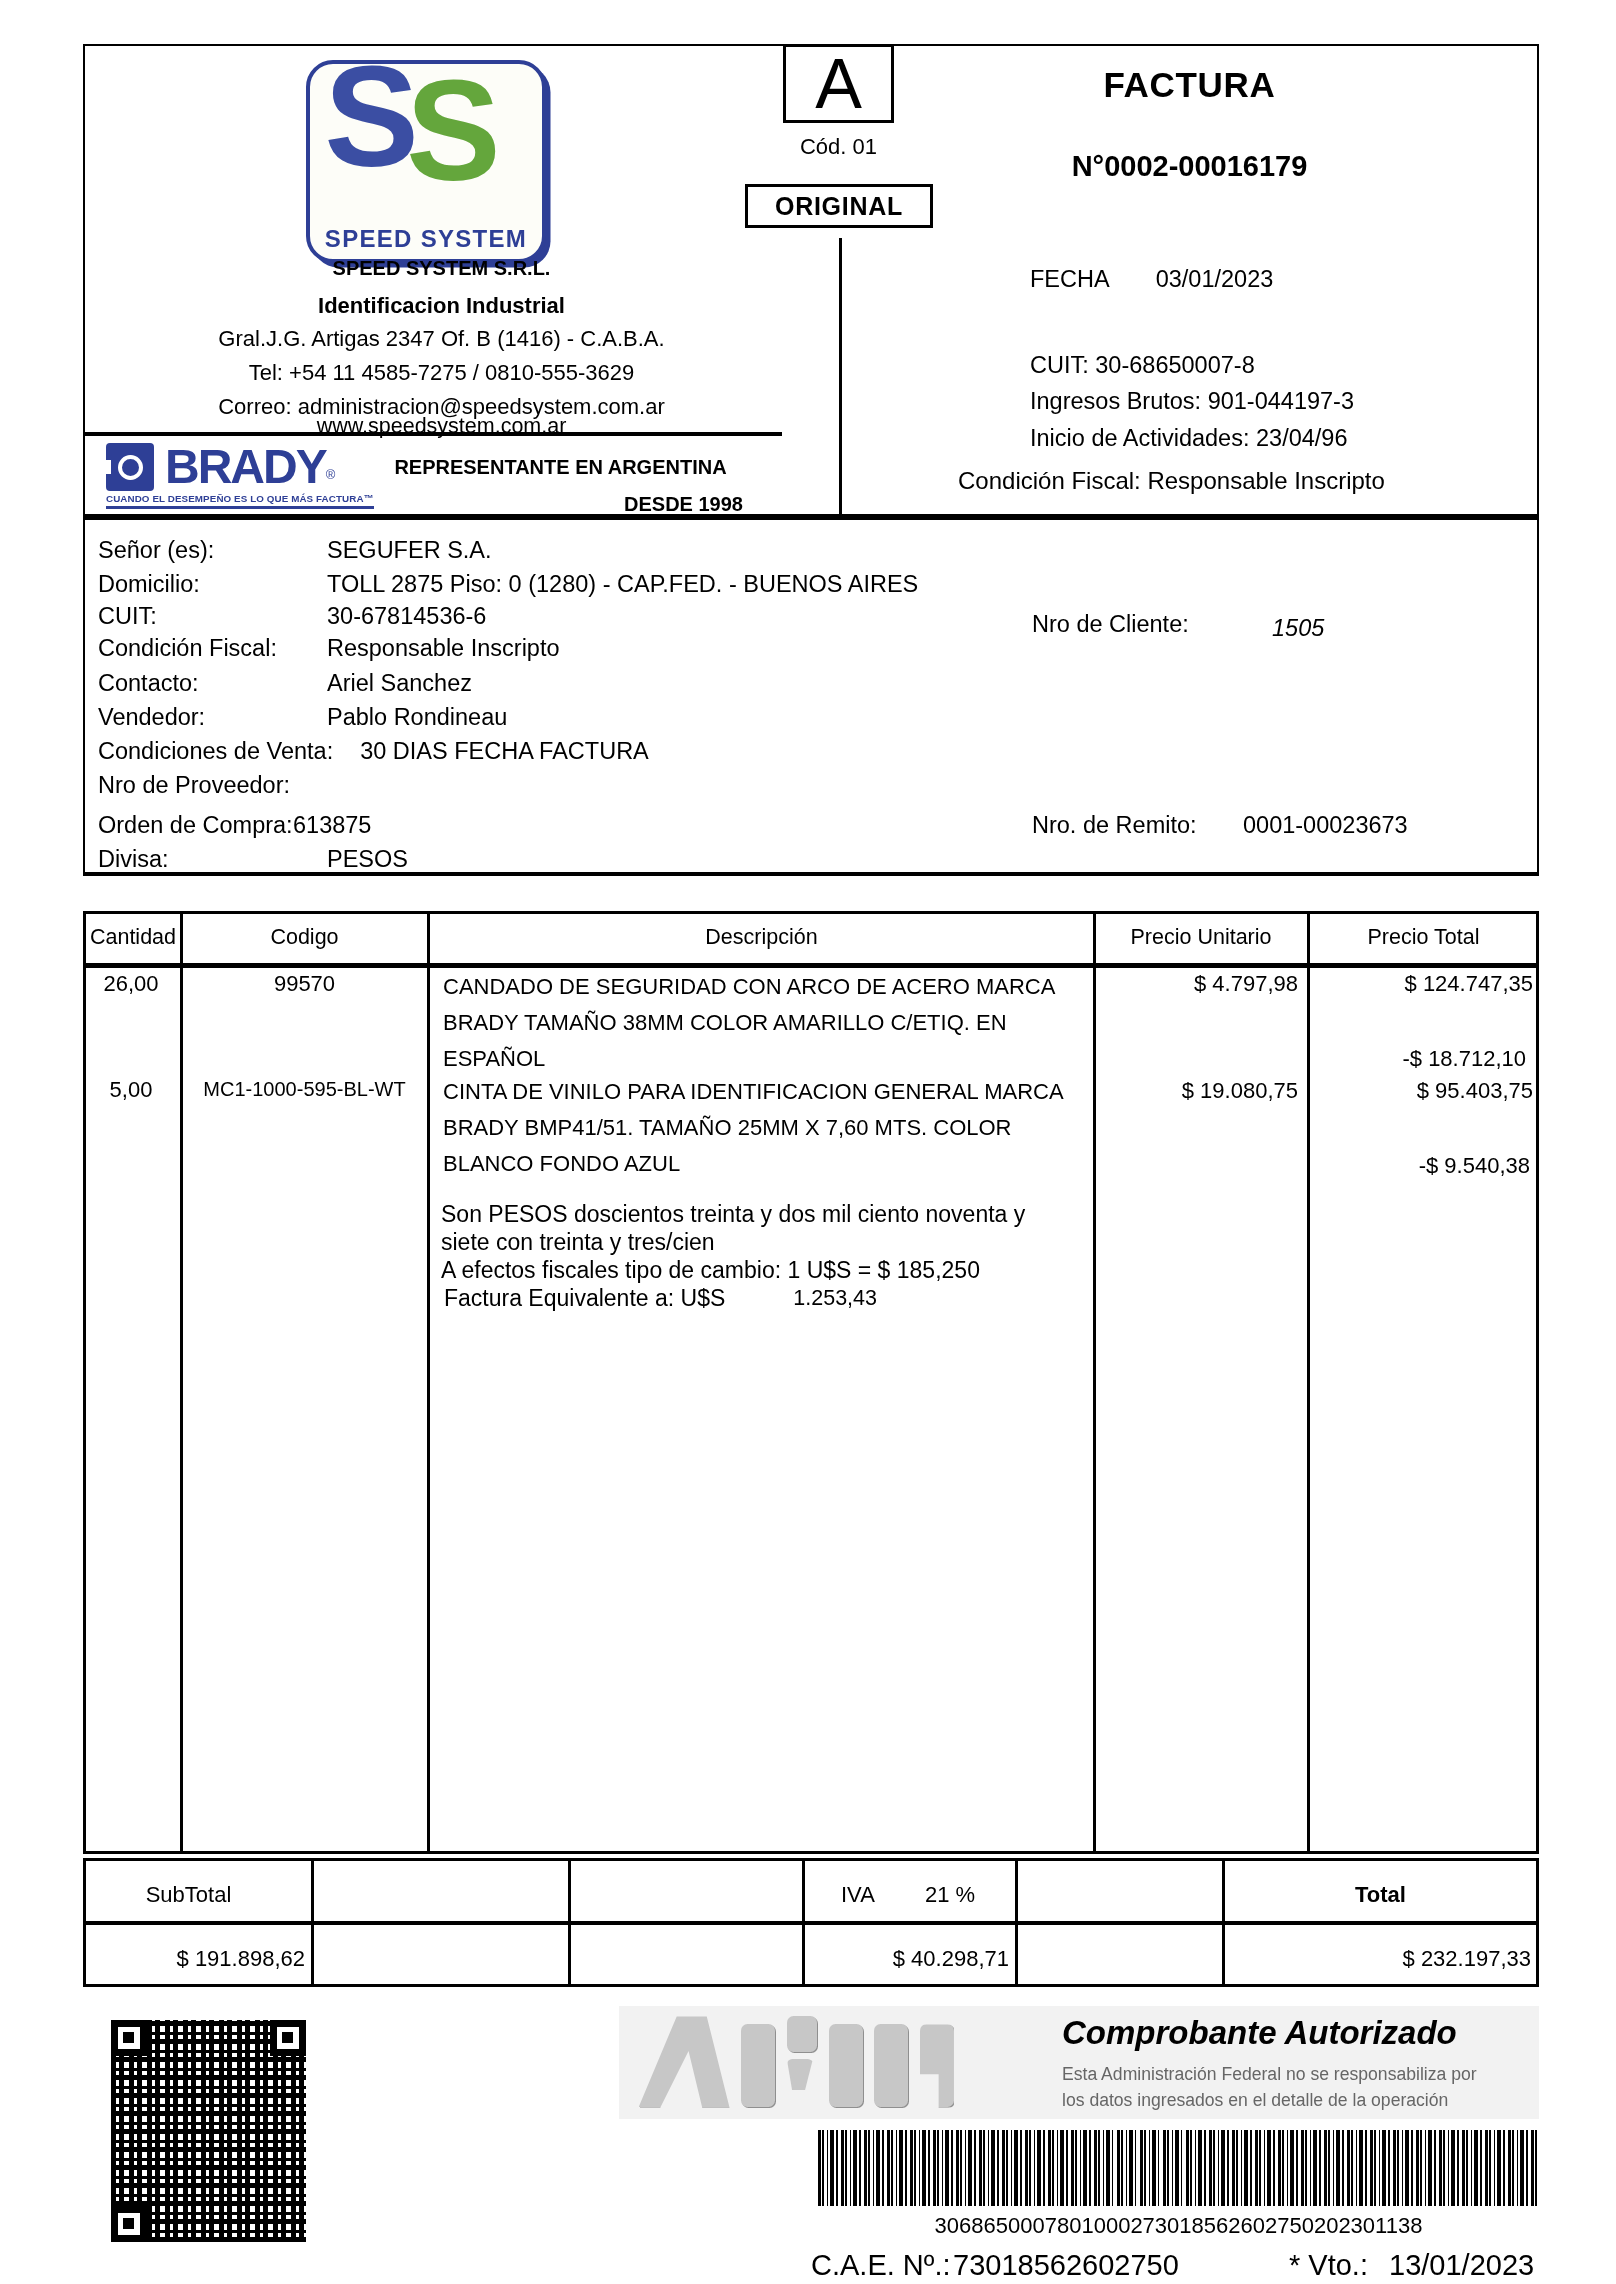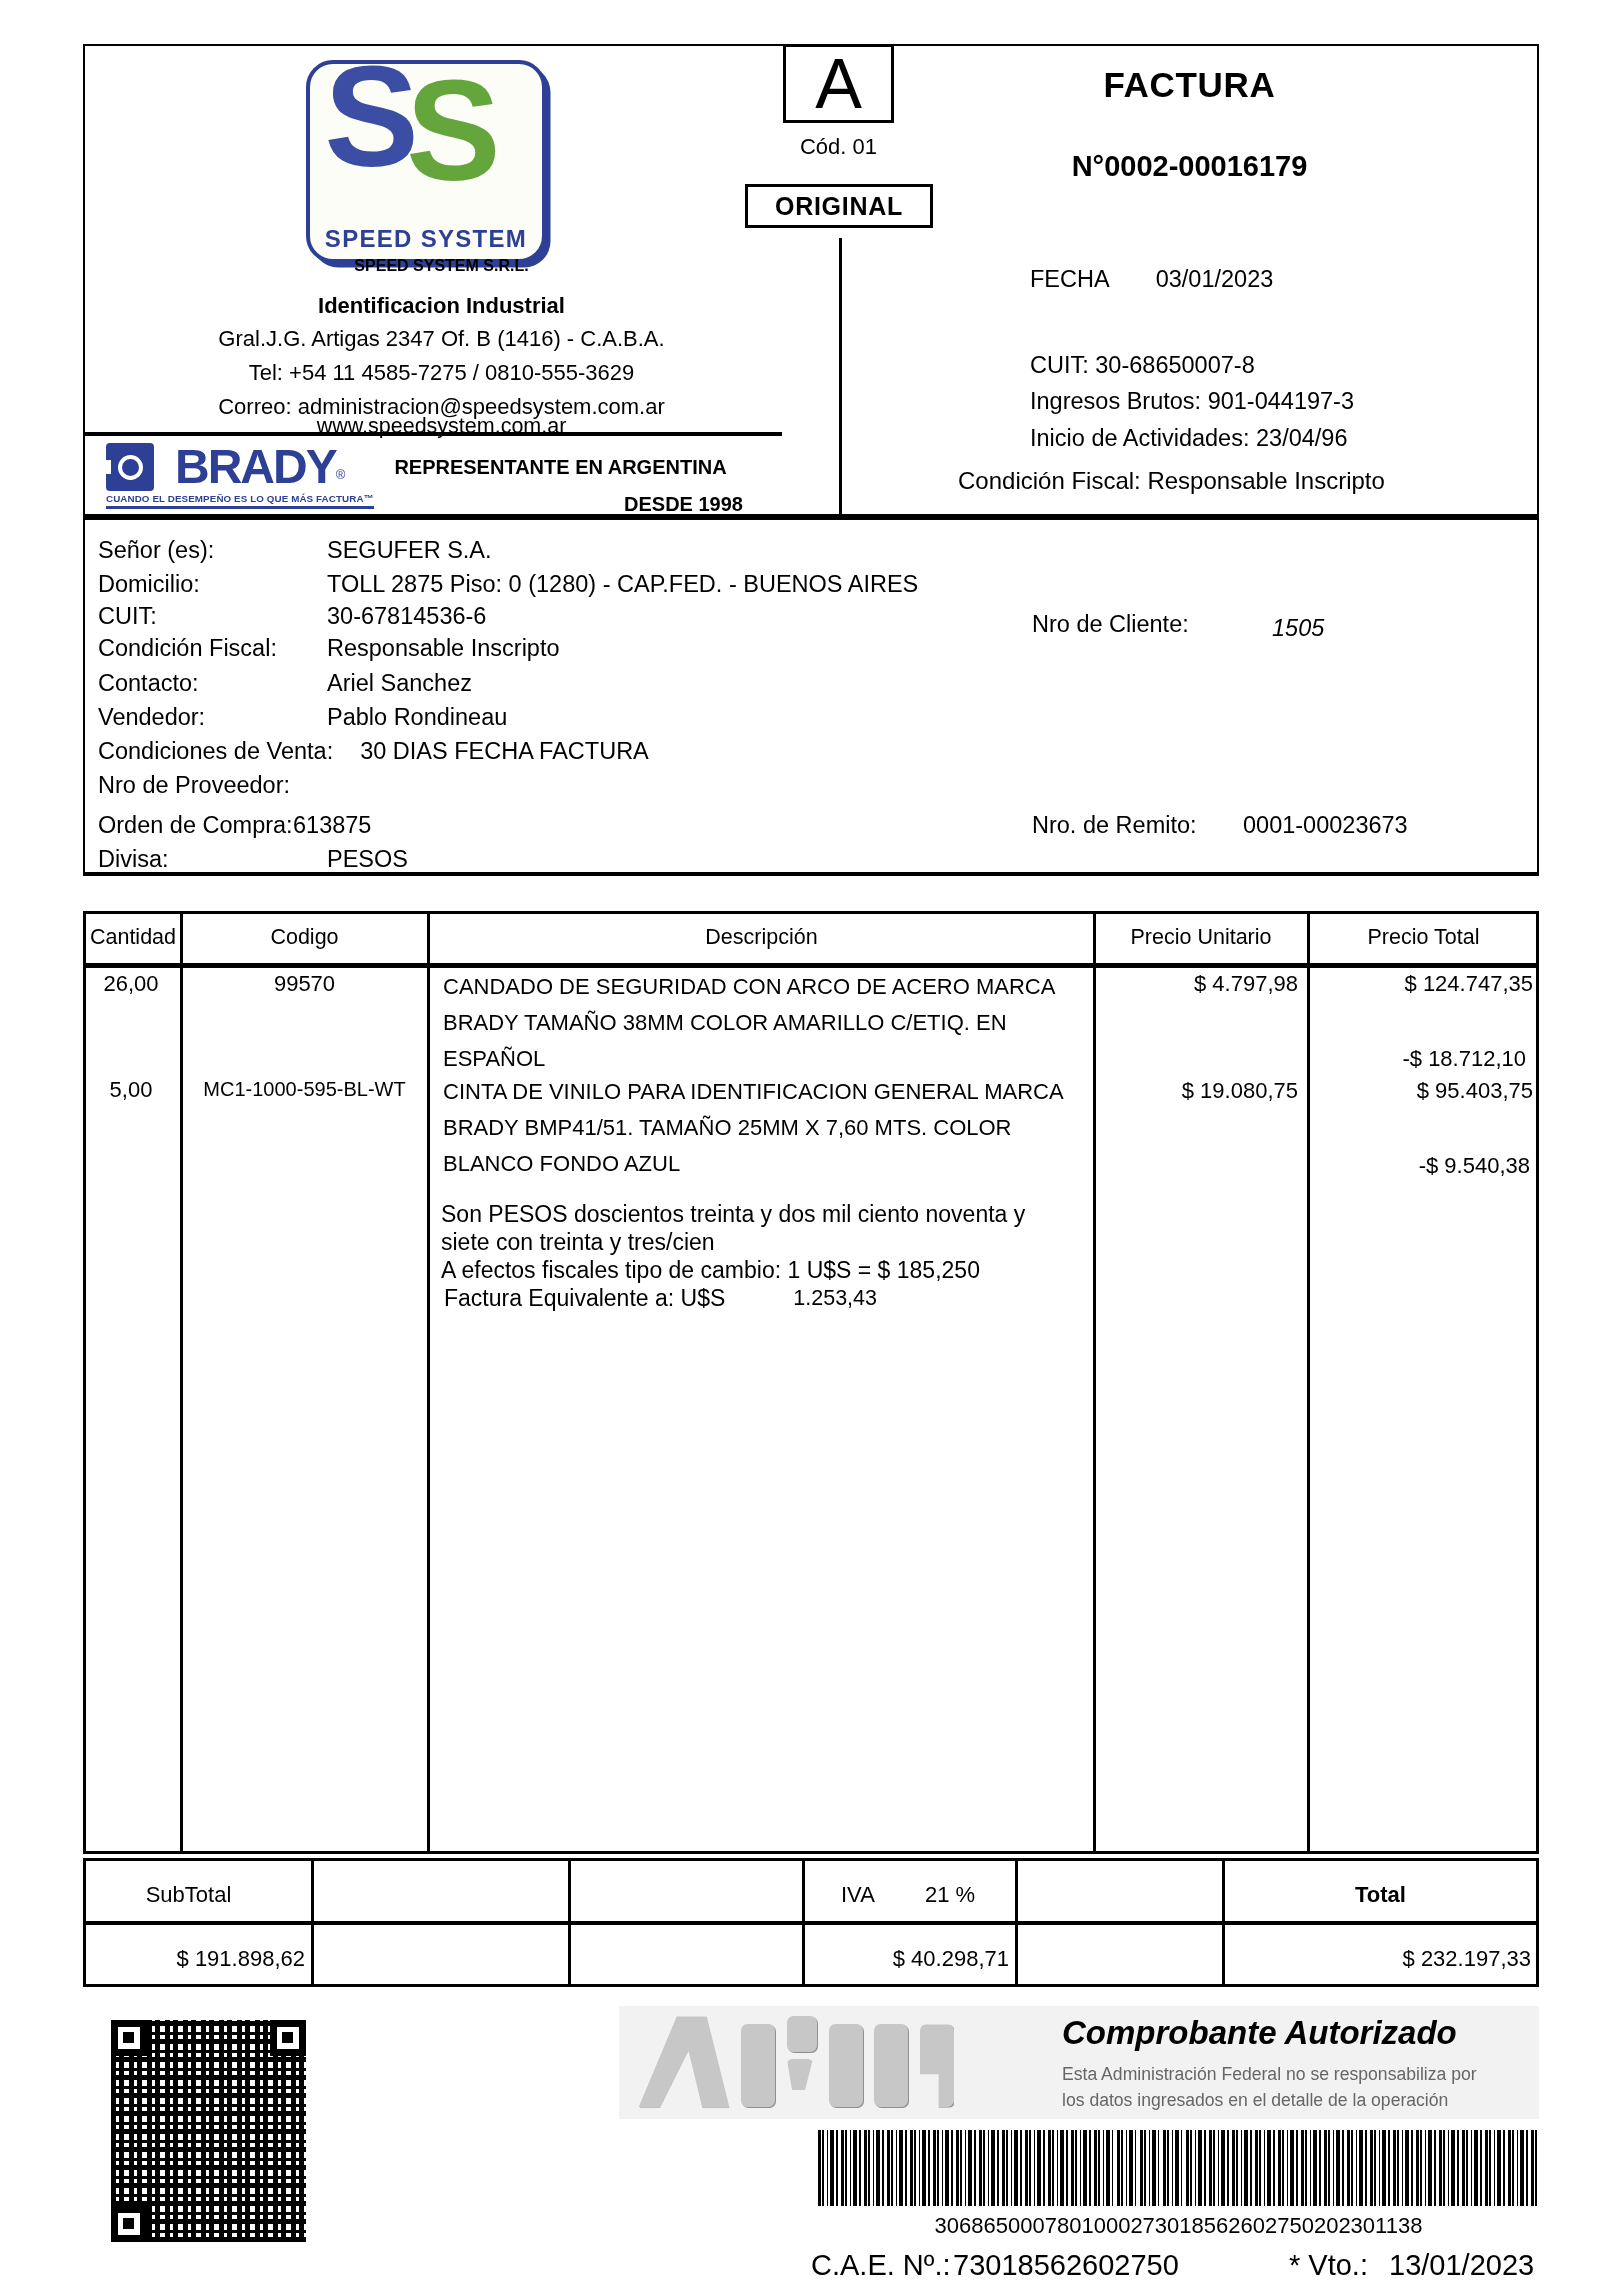--- a/index.html
+++ b/index.html
@@ -14,21 +14,21 @@
   .client-box{left:83px;top:516px;width:1456px;height:360px;border:2.6px solid #000;border-top:4.6px solid #000;border-bottom:4.6px solid #000;box-sizing:border-box;}
   
   .ss-logo{left:306px;top:60px;width:232px;height:195px;border:4.6px solid #2e3f96;border-radius:27px;box-shadow:5.2px 5.2px 0 -0.7px #2e3f96;background:#fdfdf8;overflow:hidden;}
   .ss-s1{position:absolute;left:14.3px;top:-18px;font-size:142px;font-weight:800;color:#3b4ea3;line-height:1;}
   .ss-s2{position:absolute;left:96px;top:-3.9px;font-size:142px;font-weight:800;color:#64a63c;line-height:1;}
   .ss-caption{position:absolute;left:0;bottom:6.5px;width:100%;text-align:center;font-size:24px;font-weight:800;color:#2e3f96;letter-spacing:1.3px;}
   .co-line{left:83px;width:717px;text-align:center;}
   .hr-left{left:83px;top:432px;width:699px;height:3.9px;background:#000;}
   
   .brady-lockup{left:106px;top:443px;width:268px;border-bottom:3.3px solid #2e3f96;padding-bottom:2px;}
-  .brady-row{display:flex;align-items:center;gap:21px;}
+  .brady-row{display:flex;align-items:center;gap:11px;}
   .brady-icon{width:48px;height:48px;background:#2e3f96;border-radius:3.9px;position:relative;flex:0 0 auto;}
   .brady-icon::before{content:"";position:absolute;left:11.7px;top:11.7px;width:17px;height:17px;border:4.6px solid #fff;border-radius:50%;}
   .brady-icon::after{content:"";position:absolute;left:-5.2px;top:17px;width:10.4px;height:14.3px;background:#fff;}
   .brady-word{font-size:48px;font-weight:800;color:#2e3f96;letter-spacing:-2px;line-height:.95;}
   .brady-reg{font-size:13px;color:#2e3f96;vertical-align:super;}
   .brady-tag{font-size:9.8px;font-weight:700;color:#2e3f96;letter-spacing:0.1px;margin-top:2px;}
   
   .a-box{left:783px;top:44px;width:111px;height:79px;border:3.9px solid #000;box-sizing:border-box;display:flex;align-items:center;justify-content:center;font-size:70px;font-weight:500;}
   .cod-label{left:749px;top:134px;width:179px;text-align:center;font-size:22px;}
   .orig-box{left:745px;top:184px;width:188px;height:44px;border:3.9px solid #000;box-sizing:border-box;display:flex;align-items:center;justify-content:center;font-size:25px;font-weight:bold;letter-spacing:0.7px;}
@@ -78,21 +78,21 @@
 <div id="page">
 
   <div class="abs header-box"></div>
 
   <div class="abs ss-logo">
     <span class="ss-s1">S</span>
     <span class="ss-s2">S</span>
     <div class="ss-caption">SPEED SYSTEM</div>
   </div>
 
-  <div class="abs co-line bold" style="top:257px;font-size:16px;">SPEED SYSTEM S.R.L.</div>
+  <div class="abs co-line bold" style="top:257px;font-size:20px;">SPEED SYSTEM S.R.L.</div>
   <div class="abs co-line bold" style="top:293px;font-size:22px;">Identificacion Industrial</div>
   <div class="abs co-line" style="top:326px;font-size:22px;">Gral.J.G. Artigas 2347 Of. B (1416) - C.A.B.A.</div>
   <div class="abs co-line" style="top:360px;font-size:22px;">Tel: +54 11 4585-7275 / 0810-555-3629</div>
   <div class="abs co-line" style="top:394px;font-size:22px;">Correo: administracion@speedsystem.com.ar</div>
   <div class="abs co-line" style="top:414px;font-size:21.5px;">www.speedsystem.com.ar</div>
 
   <div class="abs hr-left"></div>
 
   <div class="abs brady-lockup">
     <div class="brady-row">

